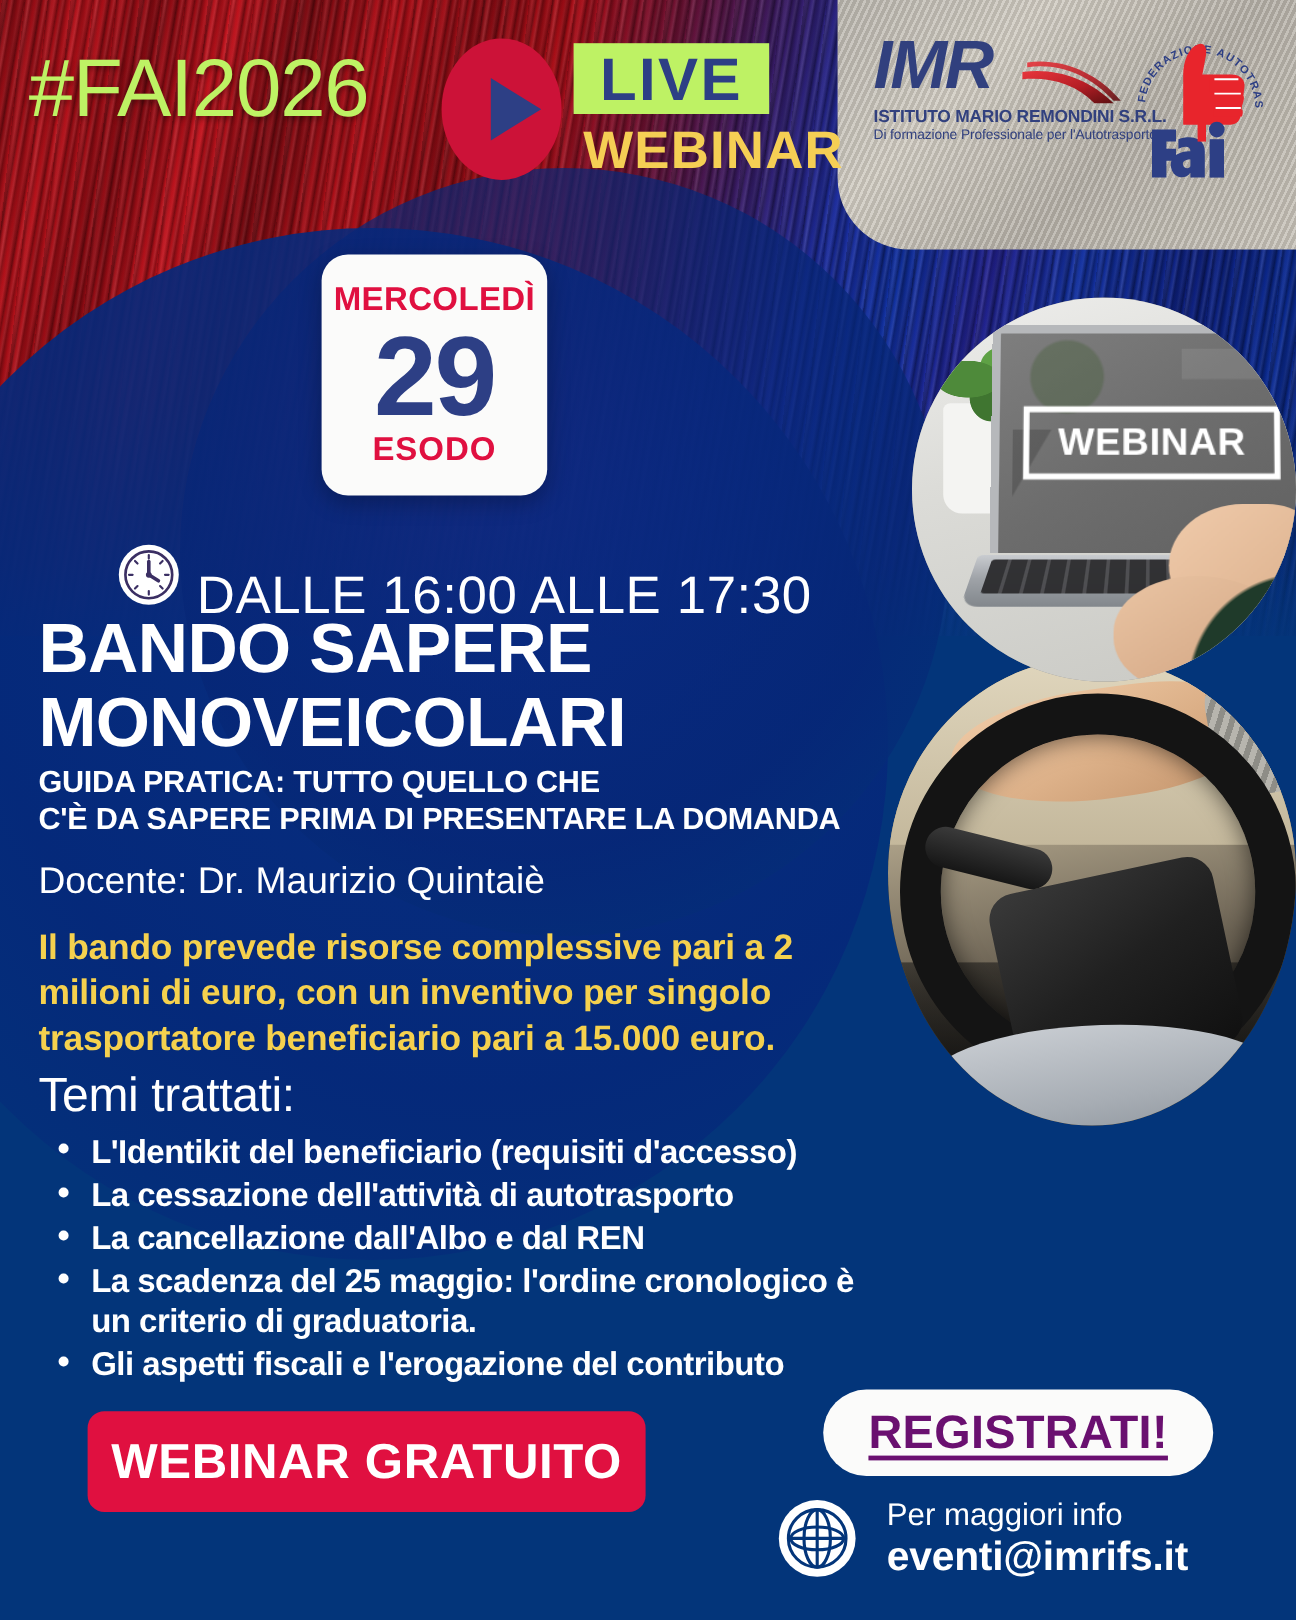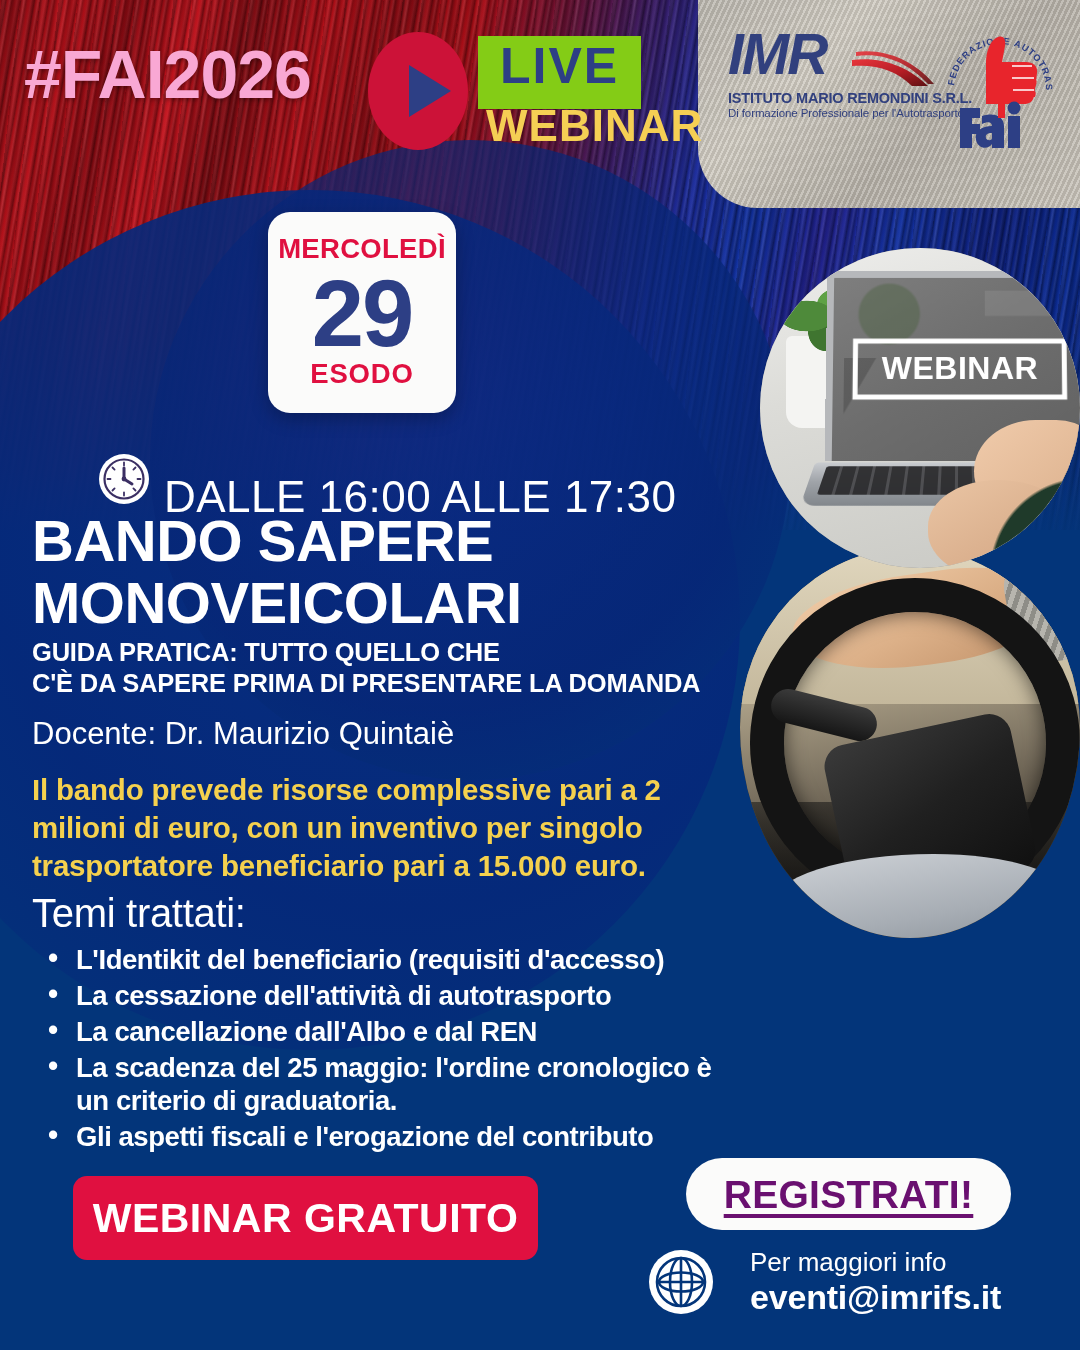--- a/index.html
+++ b/index.html
@@ -66,40 +66,40 @@
   }
   .solid-bottom-blend {
     position:absolute; left:0; top:470px; width:1080px; height:110px;
     background:linear-gradient(180deg, rgba(3,53,122,0), #03357A 85%);
   }
 
   
   .header { position:absolute; left:0; top:0; width:1080px; height:175px; z-index:40; }
   .hashtag {
     position:absolute; left:24px; top:40px;
-    font-size:68px; font-weight:700; letter-spacing:-1px;
-    color:#f9a8d4; line-height:1;
+    font-size:68px; font-weight:400; letter-spacing:-1px;
+    color:#bef264; line-height:1;
     text-shadow:0 2px 5px rgba(0,0,0,.35);
   }
   .play-circle {
     position:absolute; left:368px; top:32px;
     width:100px; height:118px; border-radius:50%;
     background:#CC1238;
     display:flex; align-items:center; justify-content:center;
   }
   .play-tri {
     width:0; height:0;
     border-left:42px solid #2D3F85;
     border-top:26px solid transparent;
     border-bottom:26px solid transparent;
     margin-left:24px;
   }
   .live-badge {
     position:absolute; left:478px; top:36px;
-    background:#84cc16; padding:5px 22px 18px 22px;
+    background:#bef264; padding:5px 22px 4px 22px;
   }
   .live-badge span {
     font-size:50px; font-weight:700; color:#2D3F85; letter-spacing:2px; line-height:1;
   }
   .webinar-word {
     position:absolute; left:486px; top:104px;
     font-size:44px; font-weight:700; color:#F5CF54; letter-spacing:1px; line-height:1;
   }
 
   
@@ -275,21 +275,21 @@
     width:325px; height:72px; background:#FBFBFA; border-radius:36px;
     display:flex; align-items:center; justify-content:center;
   }
   .btn-register span {
     font-size:39px; font-weight:700; color:#6A1070; letter-spacing:.3px;
     text-decoration:underline; text-underline-offset:6px; text-decoration-thickness:4px; line-height:1;
   }
 
   .contact {
     position:absolute; left:648px; top:1248px; z-index:40;
-    display:flex; align-items:center; gap:36px;
+    display:flex; align-items:center; gap:25px;
   }
   .globe-icon { width:66px; height:66px; flex:none; }
   .contact-text { display:flex; flex-direction:column; }
   .contact-label { font-size:26px; color:#ffffff; line-height:1.15; font-weight:400; }
   .contact-email { font-size:34px; color:#ffffff; font-weight:700; line-height:1.15; letter-spacing:-.2px; }
 </style>
 </head>
 <body>
 
 <div class="poster">

